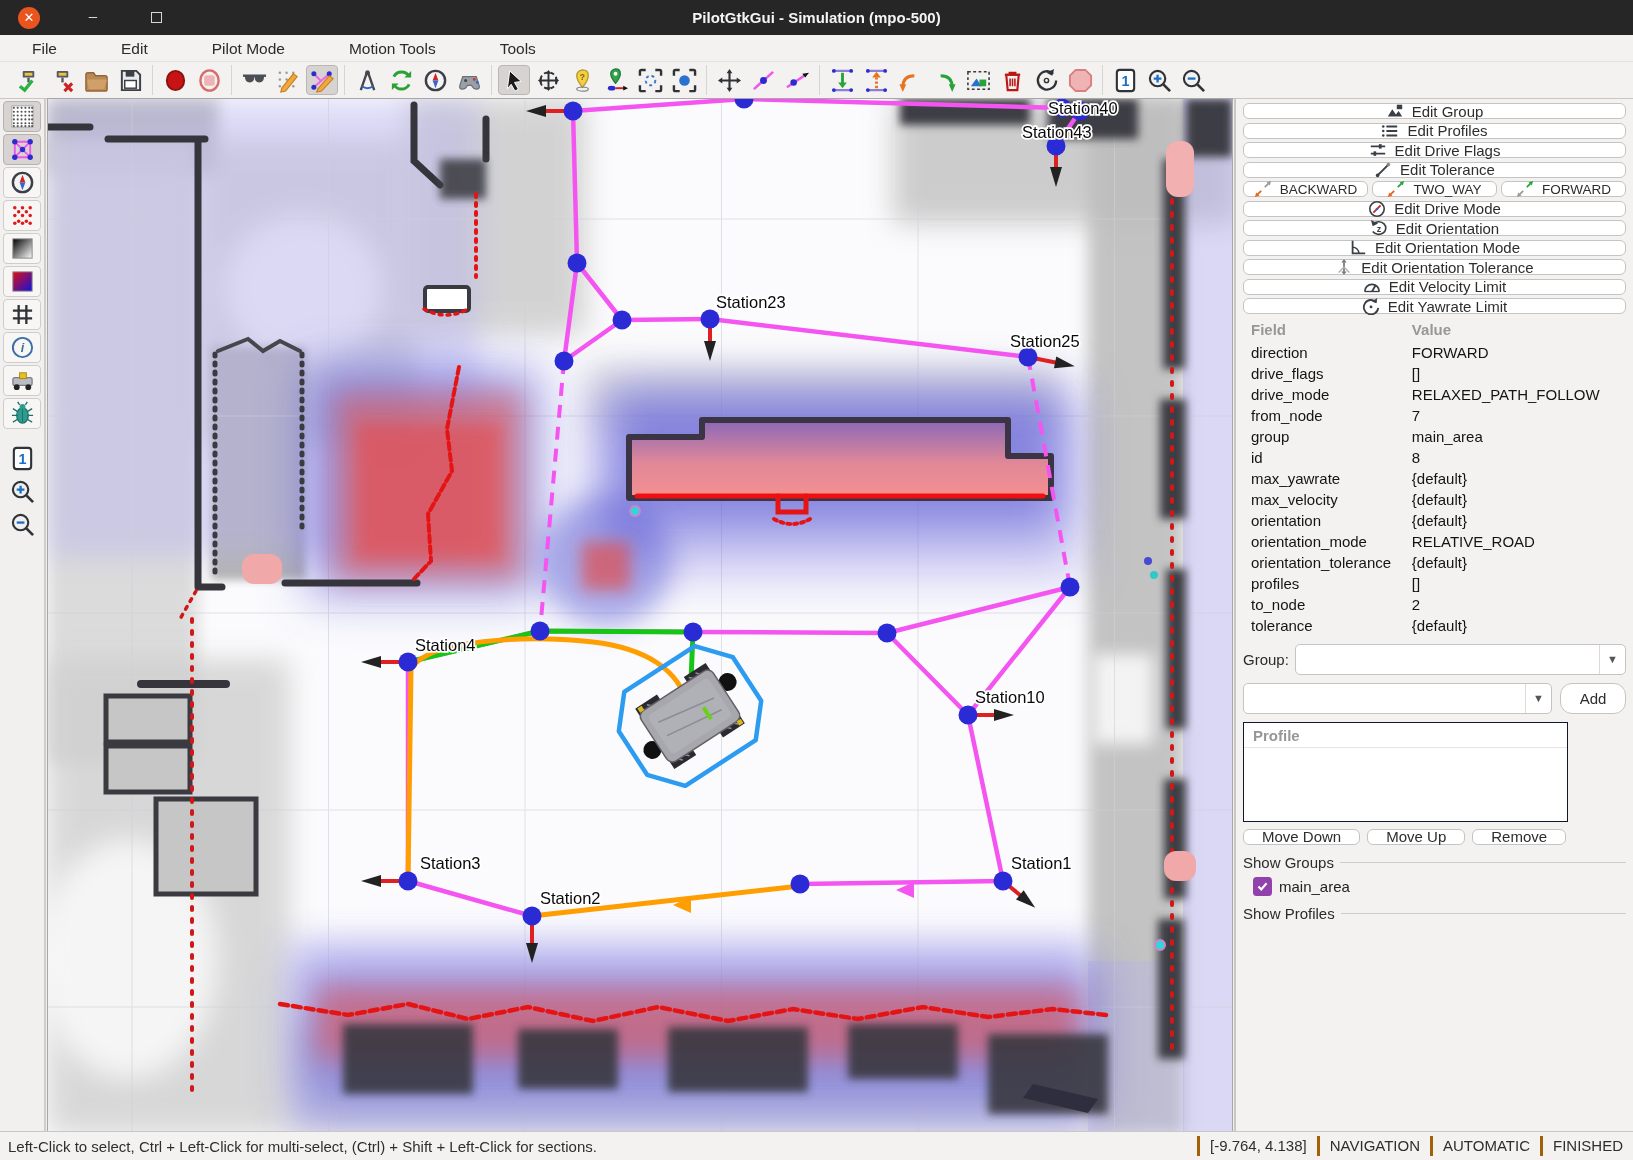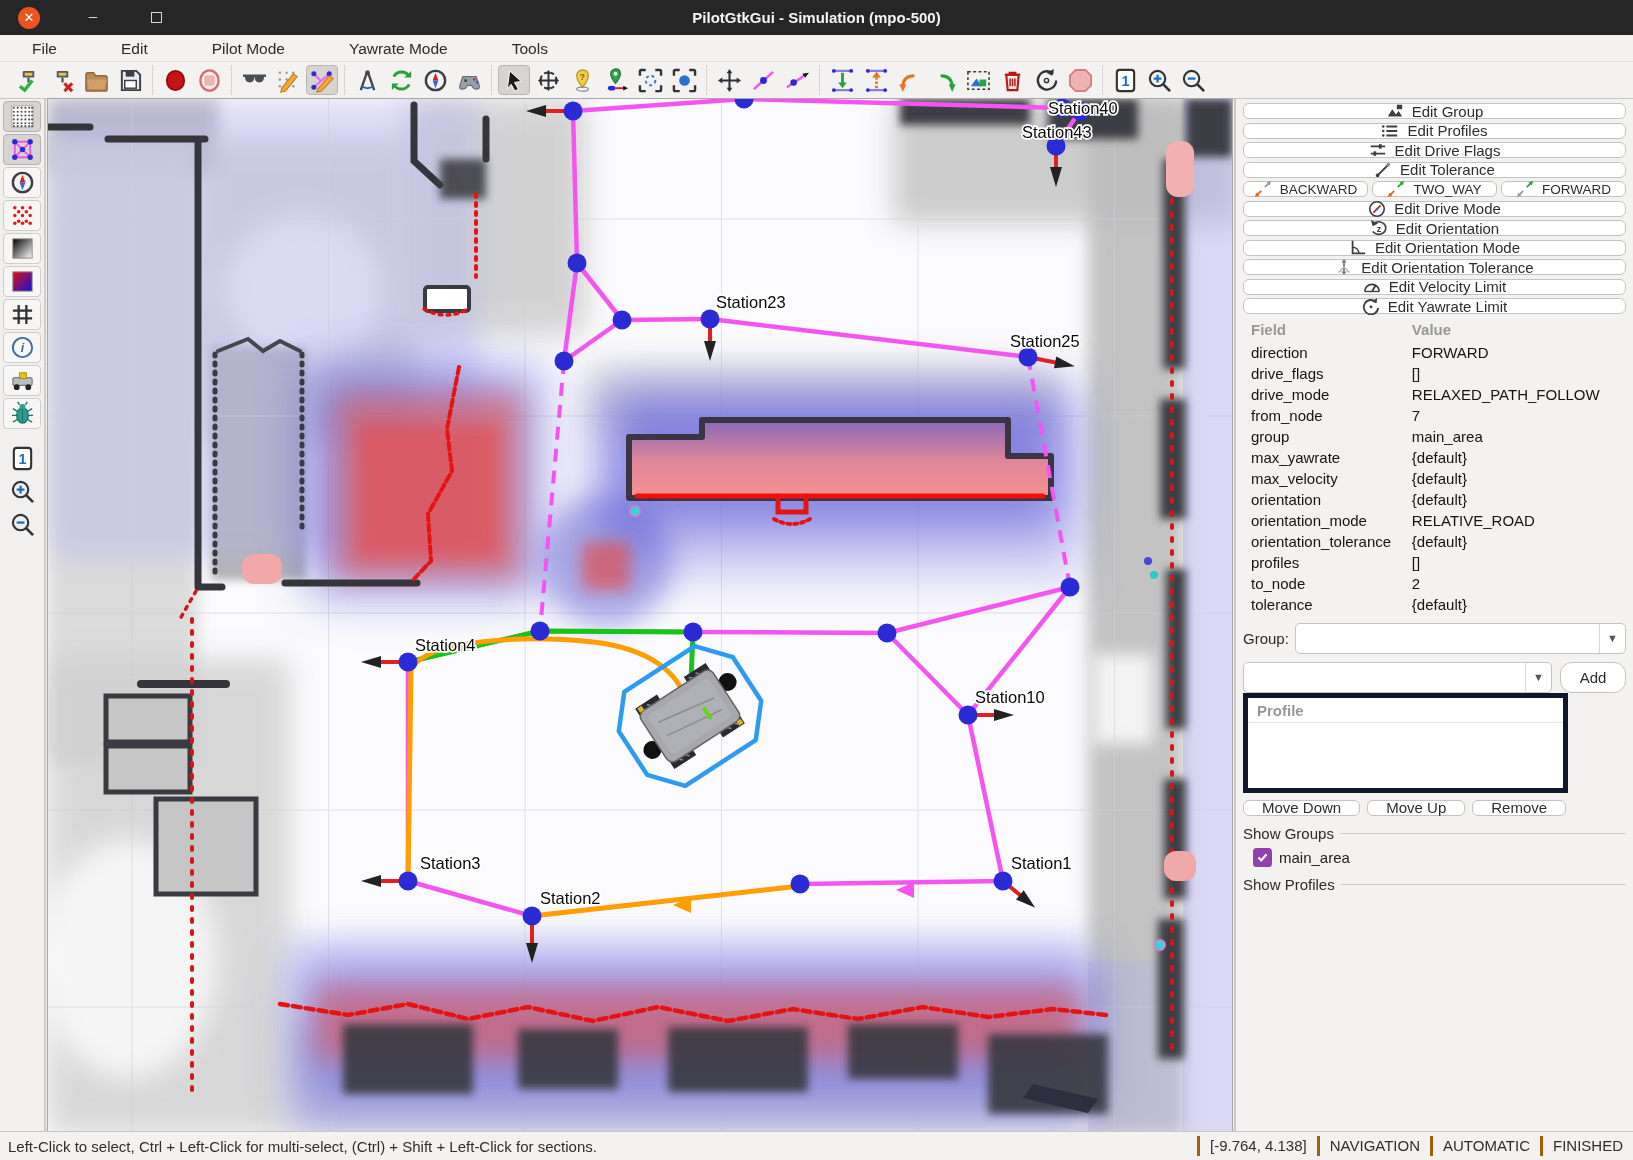--- a/index.html
+++ b/index.html
@@ -54,21 +54,21 @@
   #fv-table td:first-child,#fv-table th:first-child{width:42%;}
   .group-row{display:flex;align-items:center;margin-top:8px;gap:6px;}
   .group-row label{font-size:15px;color:#2b2b2b;}
   .combo{flex:1;height:31px;background:#fff;border:1px solid #c6c4c2;border-radius:5px;display:flex;align-items:center;}
   .combo .entry{flex:1;height:100%;border:none;outline:none;background:transparent;padding:0 6px;font-size:15px;}
   .combo .arrow{width:26px;text-align:center;color:#555;font-size:11px;border-left:1px solid #dddbd9;line-height:29px;}
   .combo2-row{display:flex;gap:8px;margin-top:8px;}
   .combo2-row .combo{flex:1;}
   .addbtn{width:66px;height:31px;background:#fff;border:1px solid #c6c4c2;border-radius:12px;font-size:15px;color:#2d2d2d;
     display:flex;align-items:center;justify-content:center;}
-  #profile-list{width:325px;height:100px;background:#fff;border:5px solid #0f172a;}
+  #profile-list{margin-top:8px;width:325px;height:100px;background:#fff;border:1px solid #0f172a;}
   #profile-list .hdr{font-size:15px;color:#979797;font-weight:bold;padding:4px 0 3px 9px;border-bottom:1px solid #e8e6e4;}
   .list-btn-row{display:flex;gap:7px;margin-top:7px;}
   .list-btn-row .pbtn{width:auto;padding:0 18px;margin:0;}
   .frame{margin-top:9px;}
   .frame .cap{display:flex;align-items:center;gap:6px;font-size:15px;color:#2b2b2b;}
   .frame .cap:after{content:"";flex:1;height:1px;background:#cfcdcb;}
   .chk-row{display:flex;align-items:center;gap:7px;margin:6px 0 0 10px;font-size:15px;color:#222;}
   .chkbox{width:19px;height:19px;border-radius:3.5px;background:#9141ac;display:flex;align-items:center;justify-content:center;}
 
   
@@ -86,21 +86,21 @@
     <div id="title">PilotGtkGui - Simulation (mpo-500)</div>
     <div class="winbtn" id="btn-close">✕</div>
     <div class="winbtn" id="btn-min">–</div>
     <div class="winbtn" id="btn-max"></div>
   </div>
 
   <div id="menubar">
       <div class="menu-item">File</div>
       <div class="menu-item">Edit</div>
       <div class="menu-item">Pilot Mode</div>
-      <div class="menu-item">Yawrate Mode</div>
+      <div class="menu-item">Motion Tools</div>
       <div class="menu-item">Tools</div>
     </div>
 
   <div id="toolbar">
       <div class="tgroup">
         <div class="tbtn">
           <svg viewBox="0 0 26 26" xmlns="http://www.w3.org/2000/svg">
             <rect x="7" y="3" width="12" height="7" rx="1" fill="#555b63"></rect>
             <rect x="9" y="5" width="8" height="3" fill="#ecc53c"></rect>
             <path d="M13 10V15" stroke="#555b63" stroke-width="2.5"></path>
@@ -861,20 +861,24 @@
           </tr>
           <tr>
             <td>from_node</td>
             <td>7</td>
           </tr>
           <tr>
             <td>group</td>
             <td>main_area</td>
           </tr>
           <tr>
+            <td>id</td>
+            <td>8</td>
+          </tr>
+          <tr>
             <td>max_yawrate</td>
             <td>{default}</td>
           </tr>
           <tr>
             <td>max_velocity</td>
             <td>{default}</td>
           </tr>
           <tr>
             <td>orientation</td>
             <td>{default}</td>

